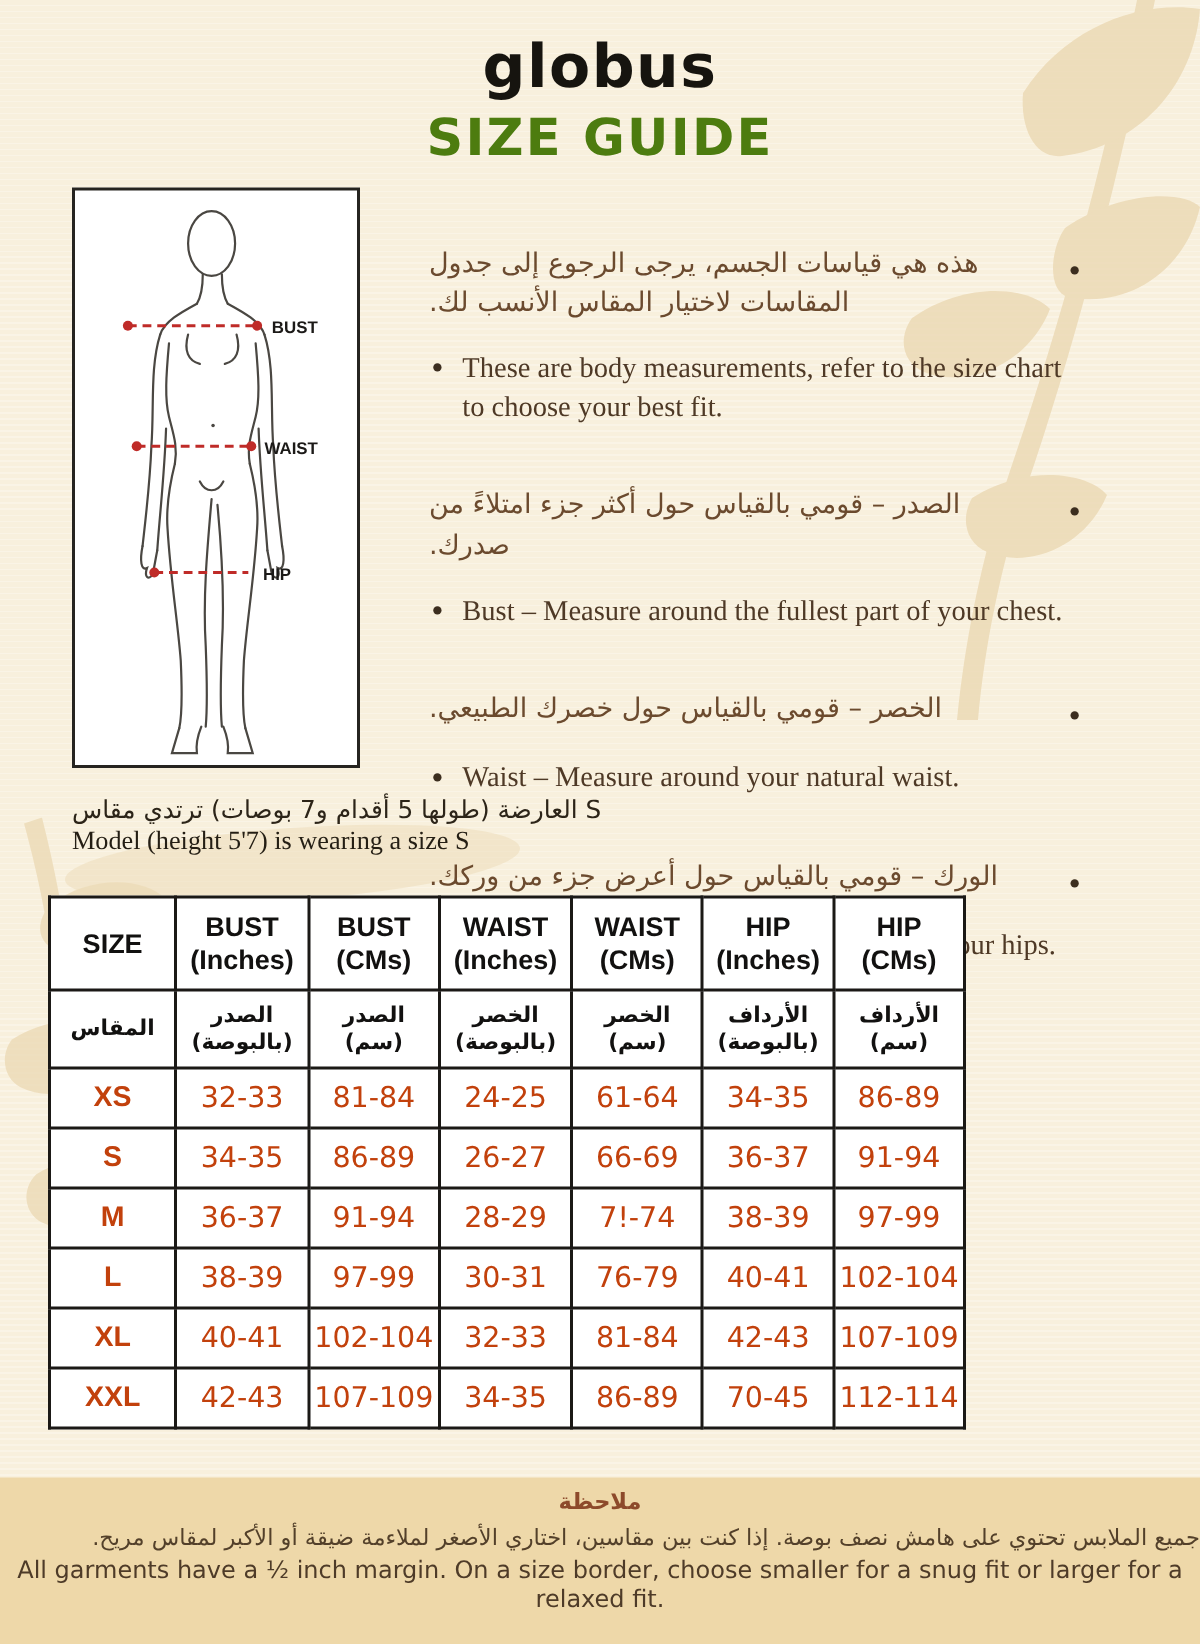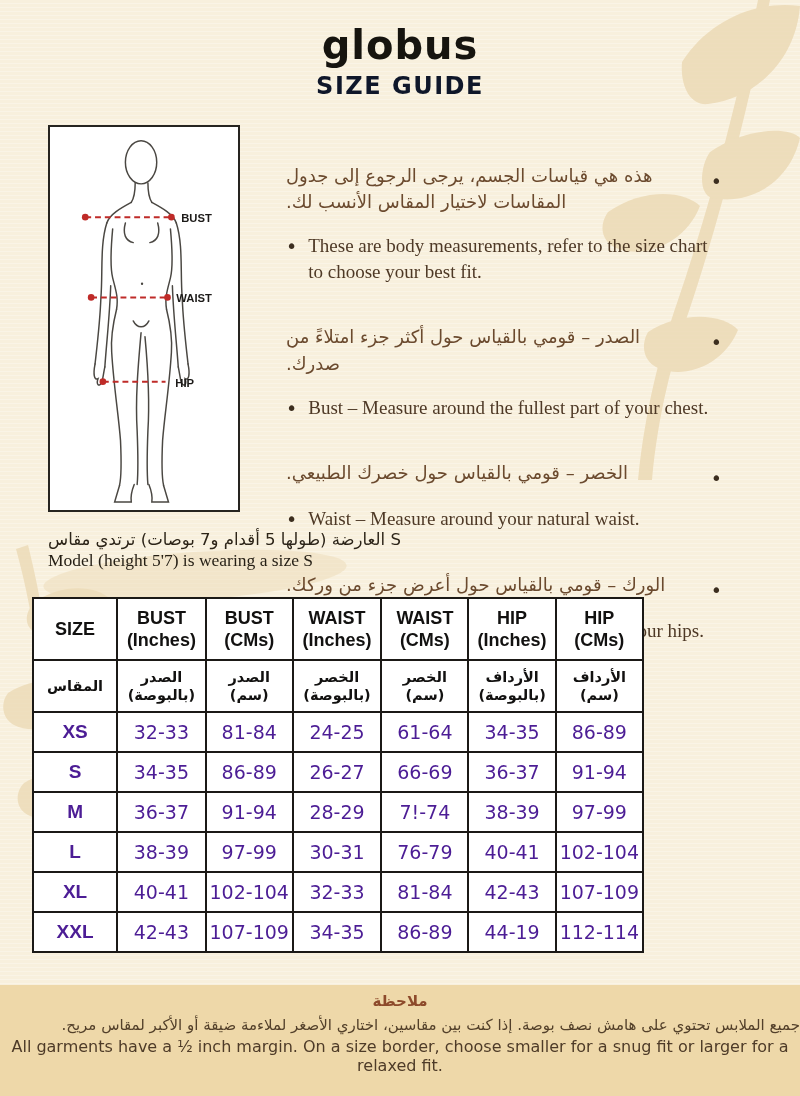--- a/index.html
+++ b/index.html
@@ -24,22 +24,22 @@
   .content { position:absolute; inset:0; z-index:1; }
 
   
   .brand {
     position:absolute; top:22px; left:0; right:0; text-align:center;
     font-family:"DejaVu Sans", sans-serif; font-weight:600; font-size:40px;
     letter-spacing:1px; color:#16140f;
   }
   .guide-title {
     position:absolute; top:72px; left:0; right:0; text-align:center;
-    font-family:"DejaVu Sans", sans-serif; font-weight:bold; font-size:24px;
-    letter-spacing:1.5px; color:#0f172a;
+    font-family:"DejaVu Sans", sans-serif; font-weight:bold; font-size:34px;
+    letter-spacing:1.5px; color:#4d7c0f;
   }
 
   
   .figure-box {
     position:absolute; left:48px; top:125px; width:192px; height:387px;
     background:#ffffff; border:2px solid #262420;
   }
   .figure-box svg { display:block; width:100%; height:100%; }
 
   
@@ -66,21 +66,21 @@
   table.size-table {
     position:absolute; left:32px; top:597px; width:612px;
     border-collapse:collapse; background:#ffffff; table-layout:fixed;
   }
   .size-table th, .size-table td {
     border:2px solid #1b1916; text-align:center; vertical-align:middle; padding:0 2px;
   }
   .size-table .hdr-en th { height:62px; font-family:"Liberation Sans", sans-serif; font-weight:bold; font-size:18px; line-height:1.25; color:#121110; }
   .size-table .hdr-en th span { display:block; }
   .size-table .hdr-ar th { height:52px; direction:rtl; font-family:"DejaVu Sans", sans-serif; font-weight:bold; font-size:14.5px; line-height:1.25; color:#121110; }
-  .size-table .data td { height:40px; font-family:"DejaVu Sans", sans-serif; font-size:19px; color:#4c1d95; }
+  .size-table .data td { height:40px; font-family:"DejaVu Sans", sans-serif; font-size:19px; color:#c2410c; }
   .size-table .data td.size-cell { font-family:"Liberation Sans", sans-serif; font-weight:bold; font-size:19px; }
 
   
   .note-bar {
     position:absolute; left:0; right:0; top:985px; height:111px;
     background:#eed8a9; text-align:center; padding-top:7px;
   }
   .note-title-ar { font-family:"DejaVu Sans", sans-serif; font-weight:bold; font-size:15px; color:#8d4a2b; }
   .note-title-en { font-family:"DejaVu Sans", sans-serif; font-weight:bold; font-size:20px; color:#7e432a; margin-top:1px; }
   .note-body-ar { direction:rtl; font-family:"DejaVu Sans", sans-serif; font-size:15px; color:#53402a; margin-top:6px;text-align:right; }
@@ -311,21 +311,21 @@
           <td>81-84</td>
           <td>42-43</td>
           <td>107-109</td>
         </tr>
         <tr class="data">
           <td class="size-cell">XXL</td>
           <td>42-43</td>
           <td>107-109</td>
           <td>34-35</td>
           <td>86-89</td>
-          <td>44-19</td>
+          <td>70-45</td>
           <td>112-114</td>
         </tr>
       </tbody>
     </table>
 
     <div class="note-bar">
       <div class="note-title-ar">ملاحظة</div>
       <div class="note-body-ar">جميع الملابس تحتوي على هامش نصف بوصة. إذا كنت بين مقاسين، اختاري الأصغر لملاءمة ضيقة أو الأكبر لمقاس مريح.</div>
       <div class="note-body-en">All garments have a ½ inch margin. On a size border, choose smaller for a snug fit or larger for a relaxed fit.</div>
     </div>

